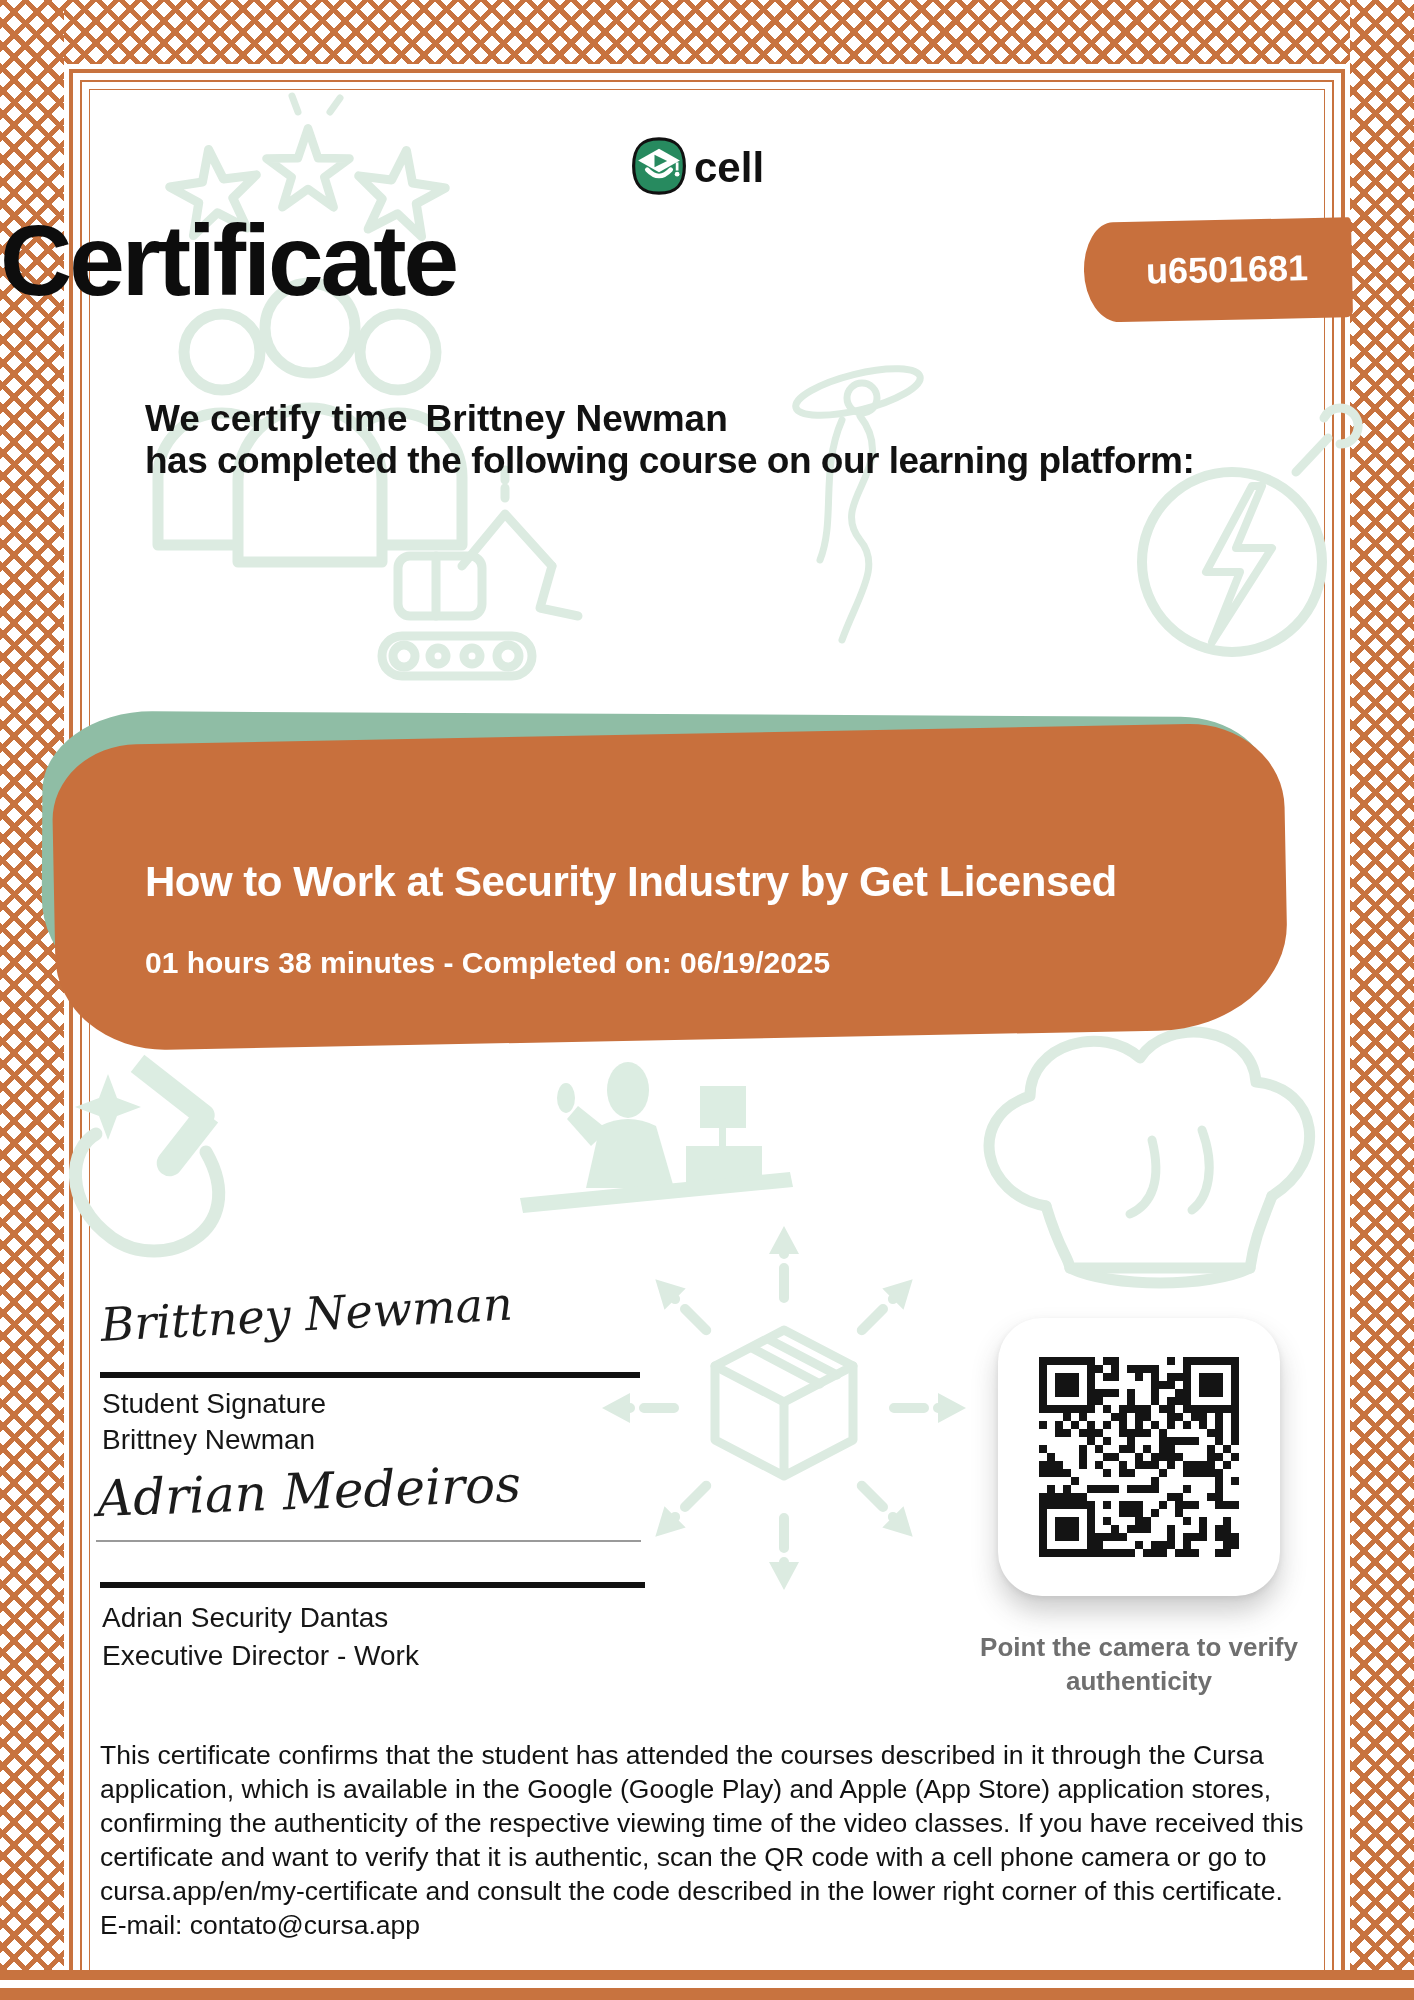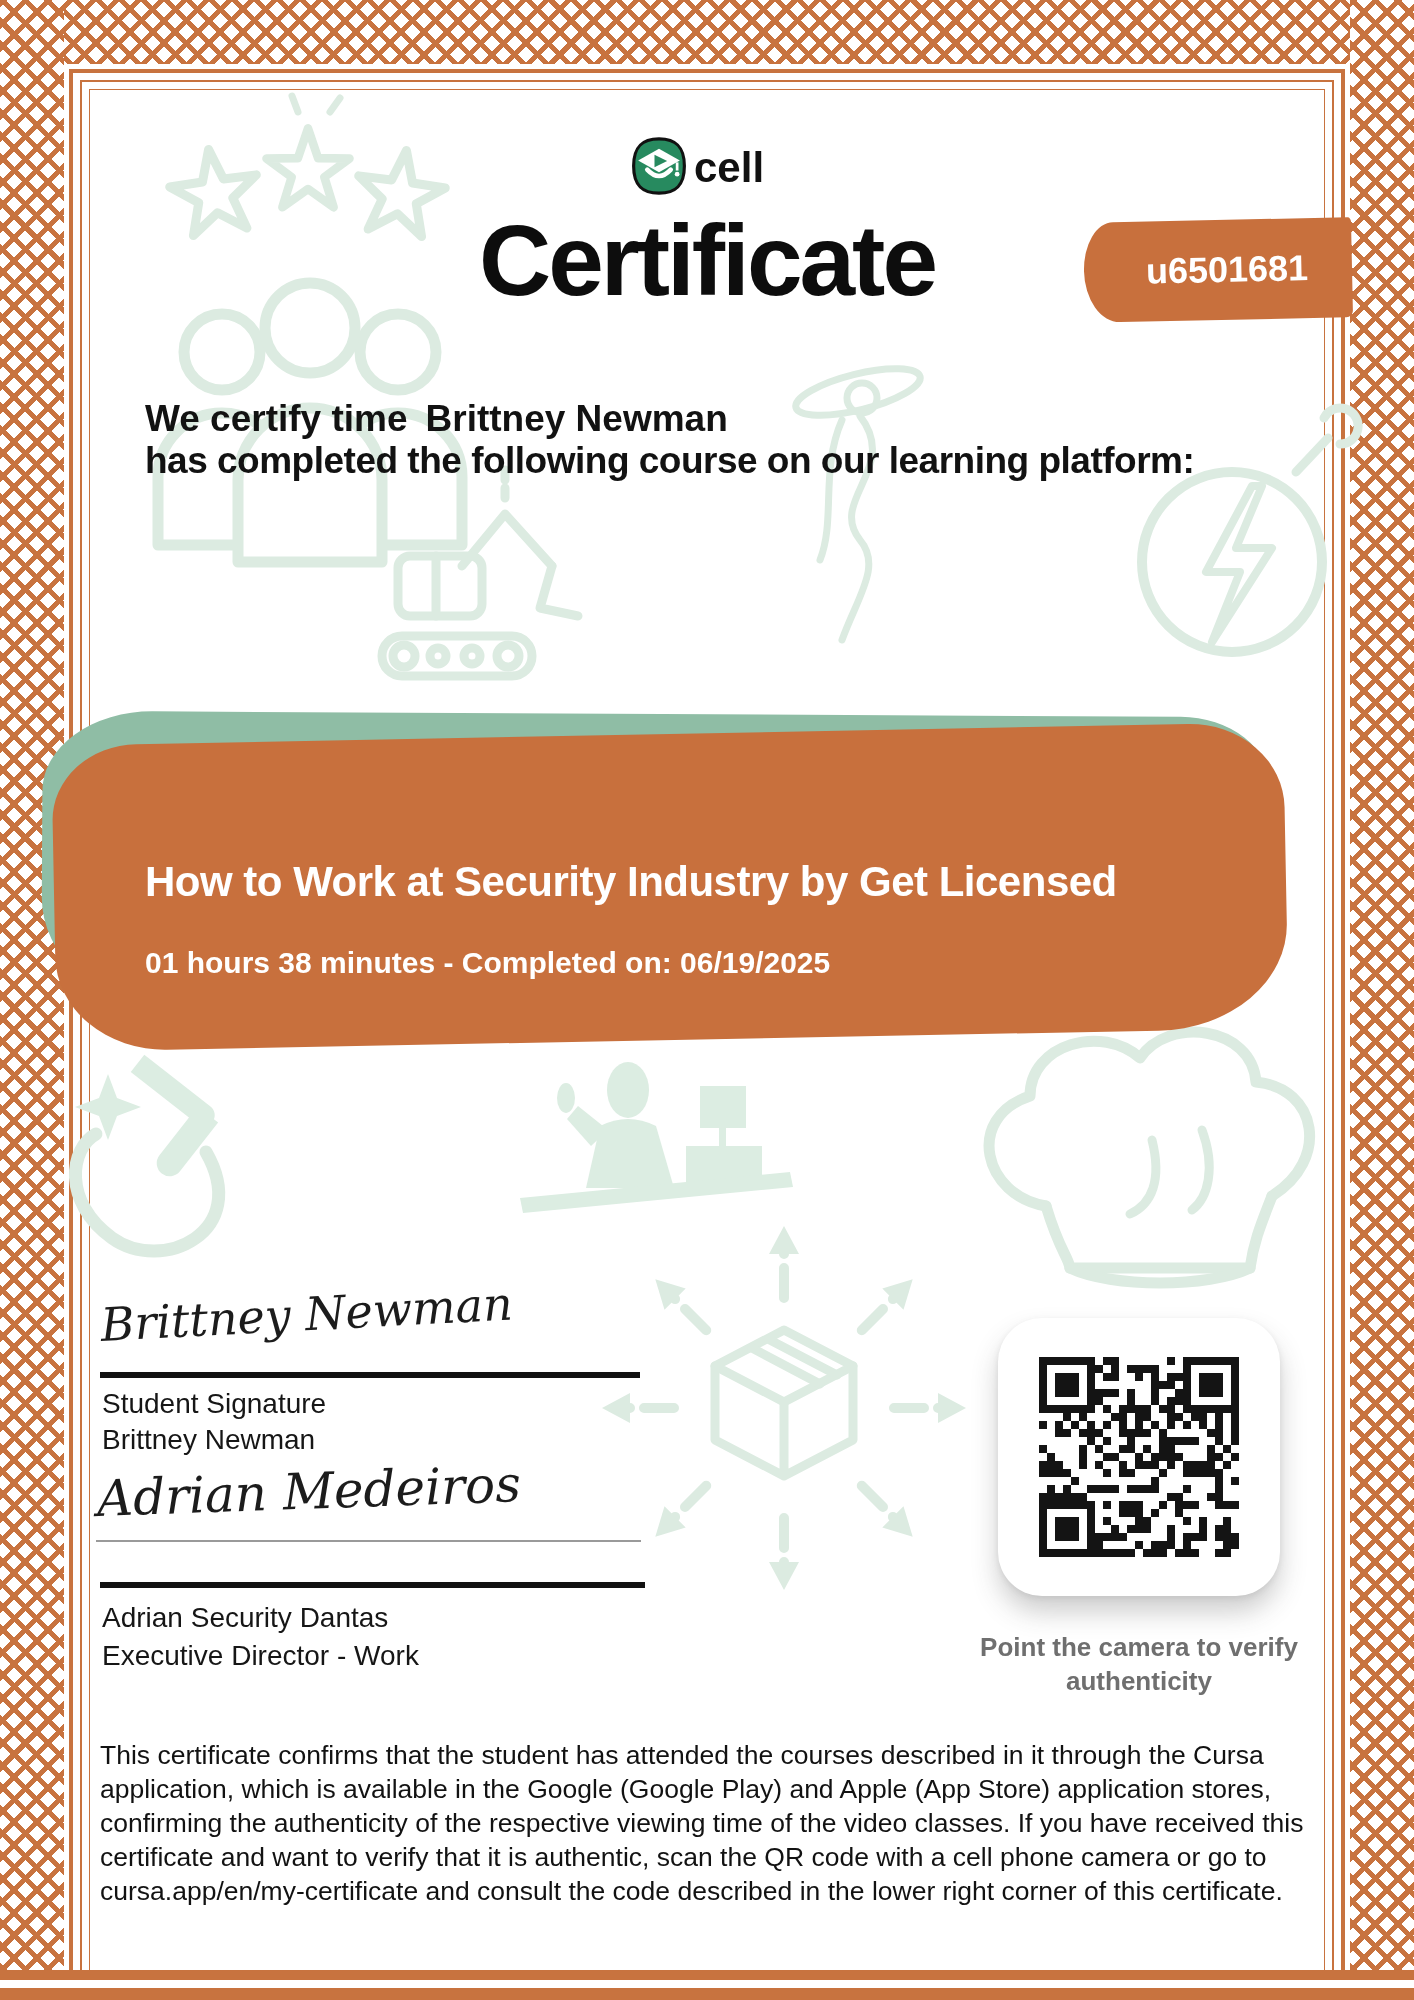--- a/index.html
+++ b/index.html
@@ -34,21 +34,21 @@
   .bbar-1{top:1970px;height:10px;}
   .bbar-2{top:1988px;height:12px;}
 
   
   .watermarks{position:absolute;left:0;top:0;z-index:1;pointer-events:none;}
 
   
   .brand{position:absolute;left:630px;top:136px;z-index:2;display:flex;align-items:center;gap:6px;}
   .brand-name{font-size:42px;font-weight:700;letter-spacing:0px;color:#111;}
   .cert-title{
-    position:absolute;left:0;right:0;top:210px;z-index:2;text-align:center;
+    position:absolute;left:0;right:0;top:210px;z-index:2;text-align:left;
     font-size:100px;font-weight:800;letter-spacing:-3px;line-height:1;color:#0d0d0d;
   }
   .code-badge{
     position:absolute;left:1084px;top:220px;width:268px;height:100px;z-index:3;
     background:var(--orange-deep);border-radius:36px 4px 8px 42px / 58px 6px 8px 62px;
     transform:rotate(-1.2deg);
     display:flex;align-items:center;justify-content:center;
     color:#fff;font-size:36px;font-weight:700;padding-left:18px;box-sizing:border-box;
   }
 
@@ -598,15 +598,16 @@
         <div class="qm" style="grid-row-start: 25; grid-column-start: 19;"></div>
         <div class="qm" style="grid-row-start: 25; grid-column-start: 20;"></div>
         <div class="qm" style="grid-row-start: 25; grid-column-start: 23;"></div>
         <div class="qm" style="grid-row-start: 25; grid-column-start: 24;"></div>
       </div>
   </div>
   <div class="qr-caption">Point the camera to verify authenticity</div>
 
   <div class="footer">
     <span>This certificate confirms that the student has attended the courses described in it through the Cursa application, which is available in the Google (Google Play) and Apple (App Store) application stores, confirming the authenticity of the respective viewing time of the video classes. If you have received this certificate and want to verify that it is authentic, scan the QR code with a cell phone camera or go to cursa.app/en/my-certificate and consult the code described in the lower right corner of this certificate.</span>
+    <div>E-mail: contato@cursa.app</div>
   </div>
 
 </div>
 
 </body></html>

